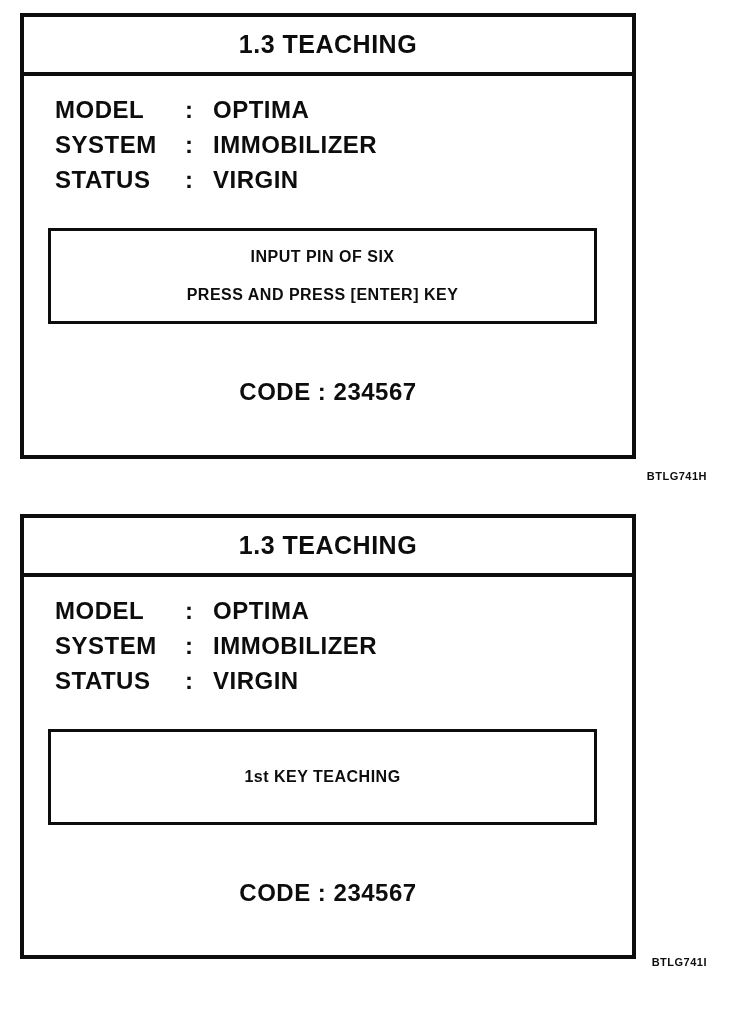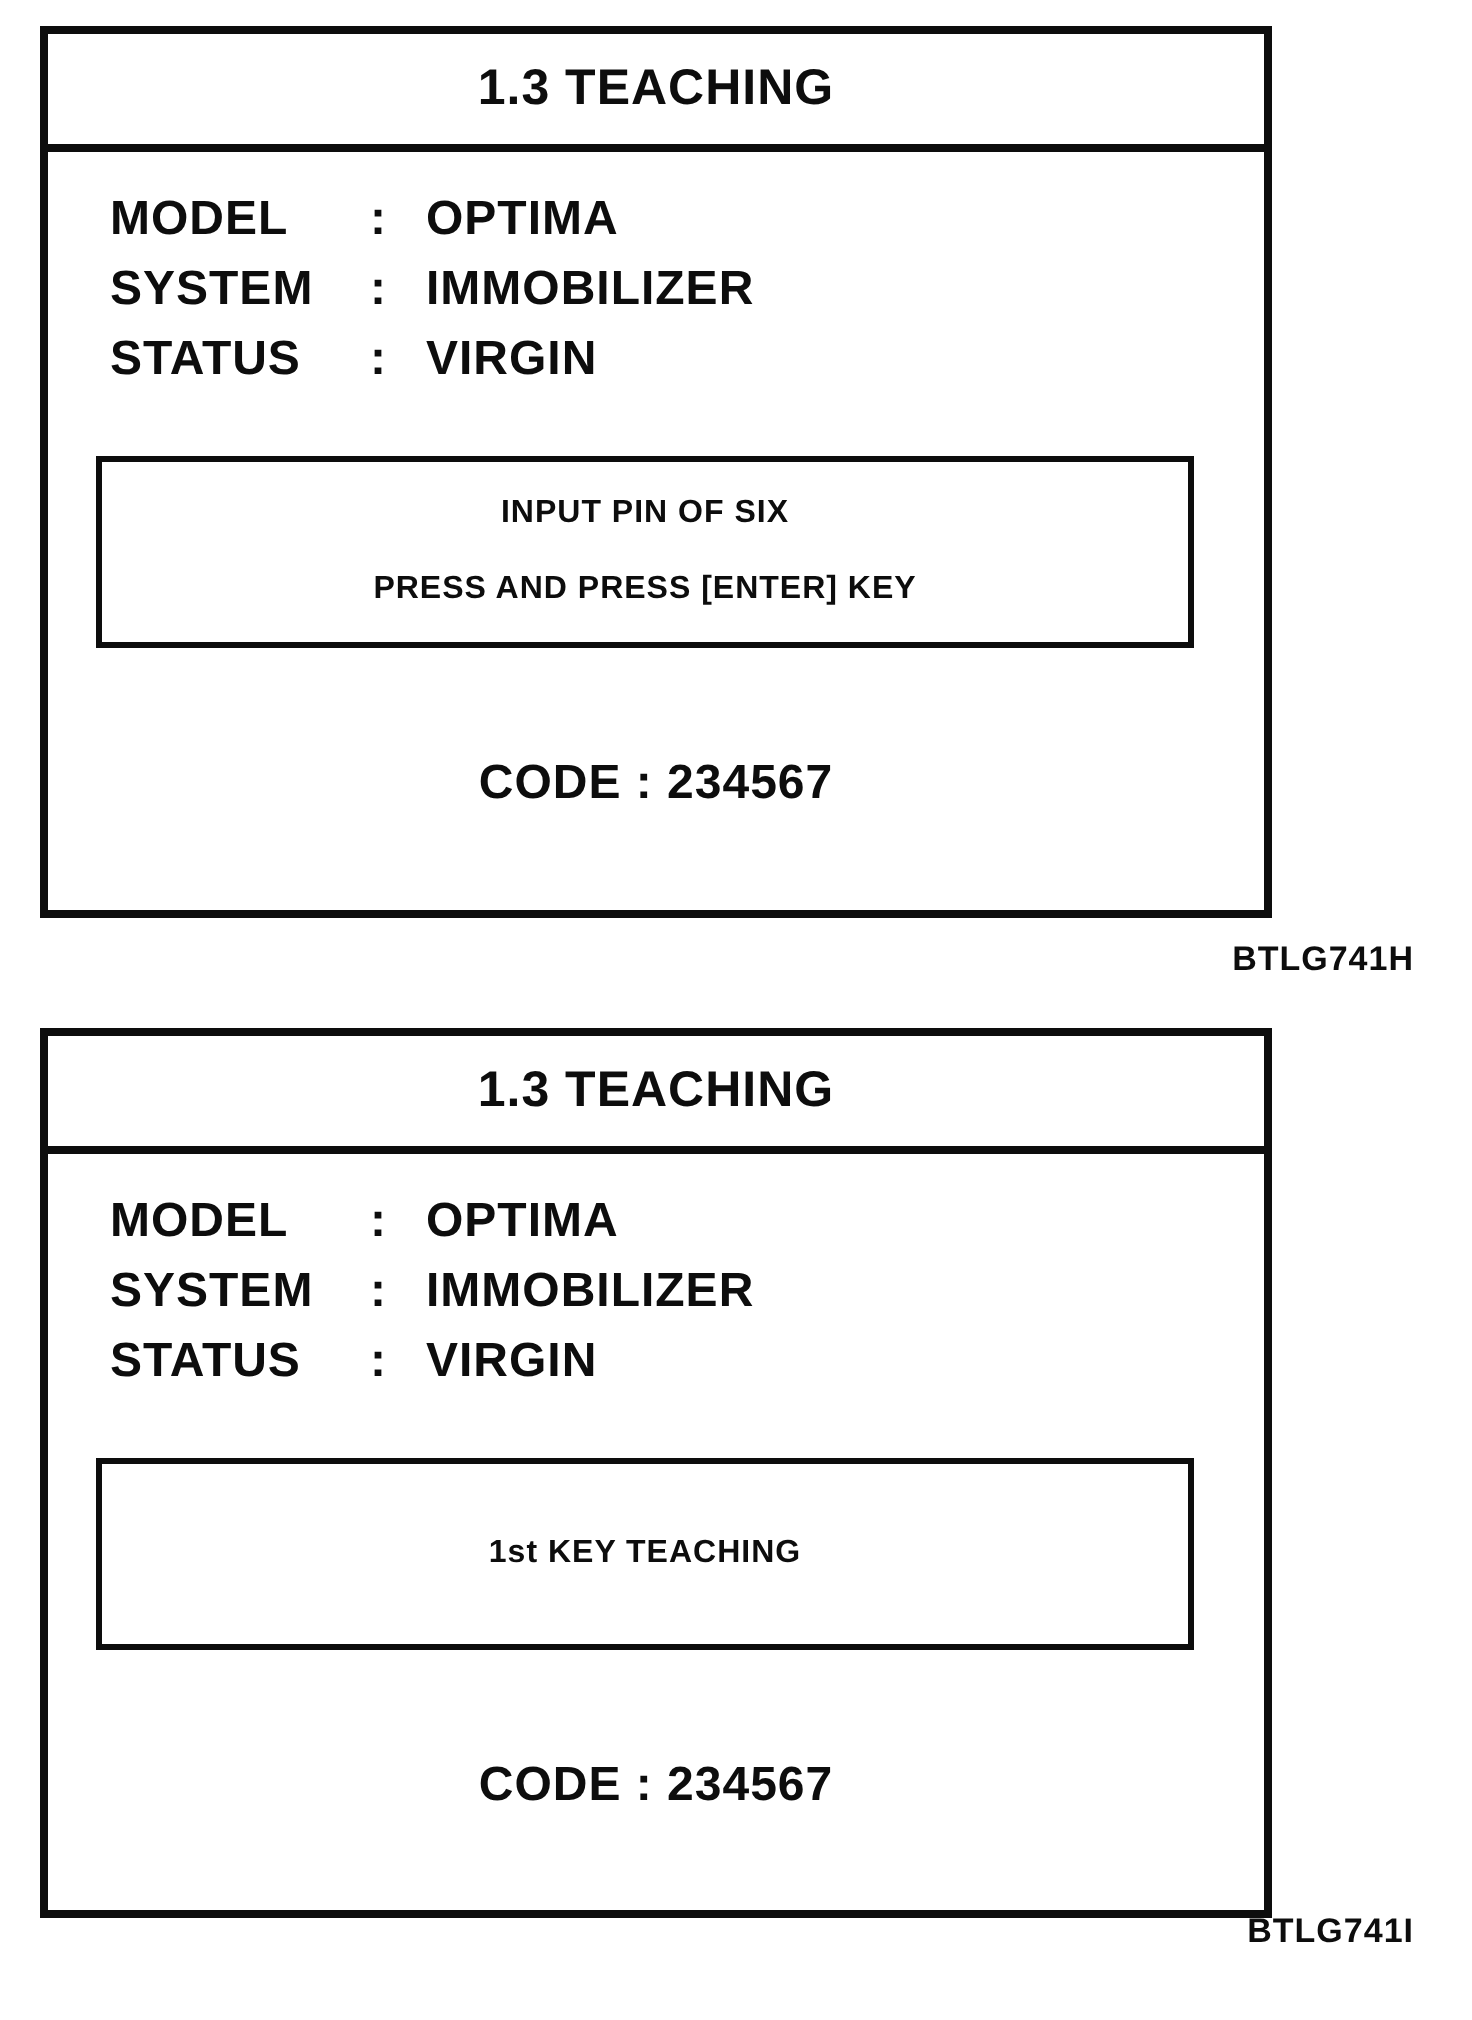--- a/index.html
+++ b/index.html
@@ -90,21 +90,21 @@
     font-weight: 700;
     letter-spacing: 0.5px;
     line-height: 30px;
     white-space: pre;
   }
 
   
   .figure-ref {
     position: absolute;
     right: 29px;
-    font-size: 17px;
+    font-size: 11px;
     font-weight: 700;
     letter-spacing: 0.5px;
   }
   #figure-ref-0 { top: 470px; }
   #figure-ref-1 { top: 956px; }
 </style>
 </head>
 <body>
 
 <div class="screen" id="screen-0">

